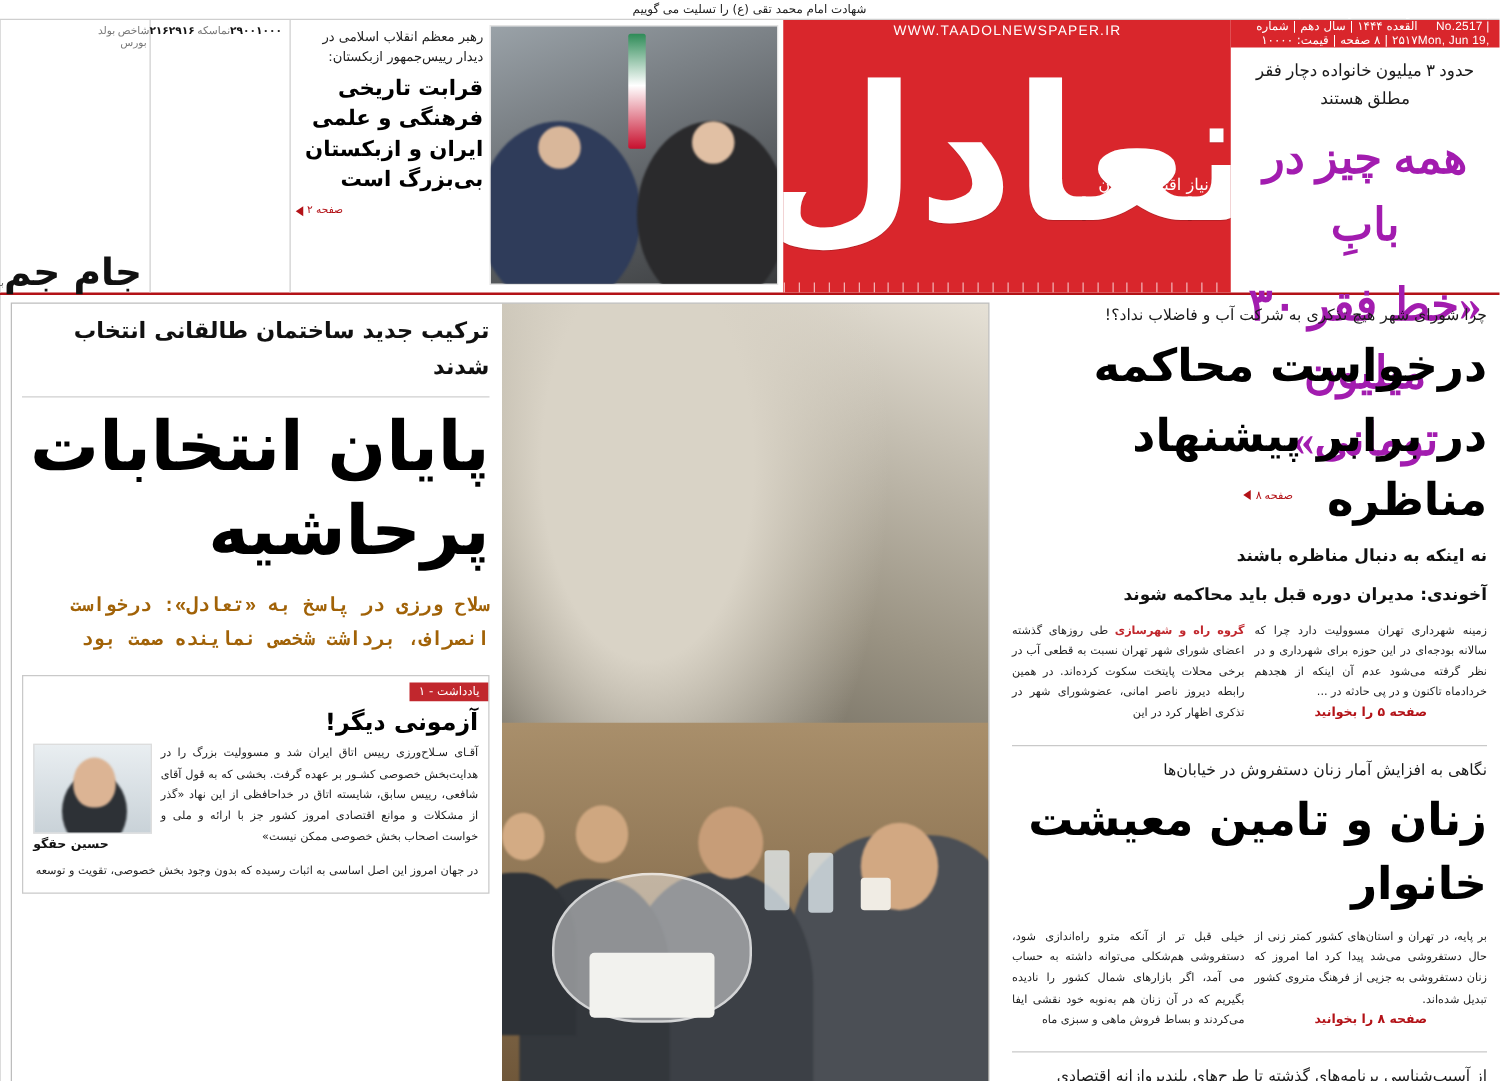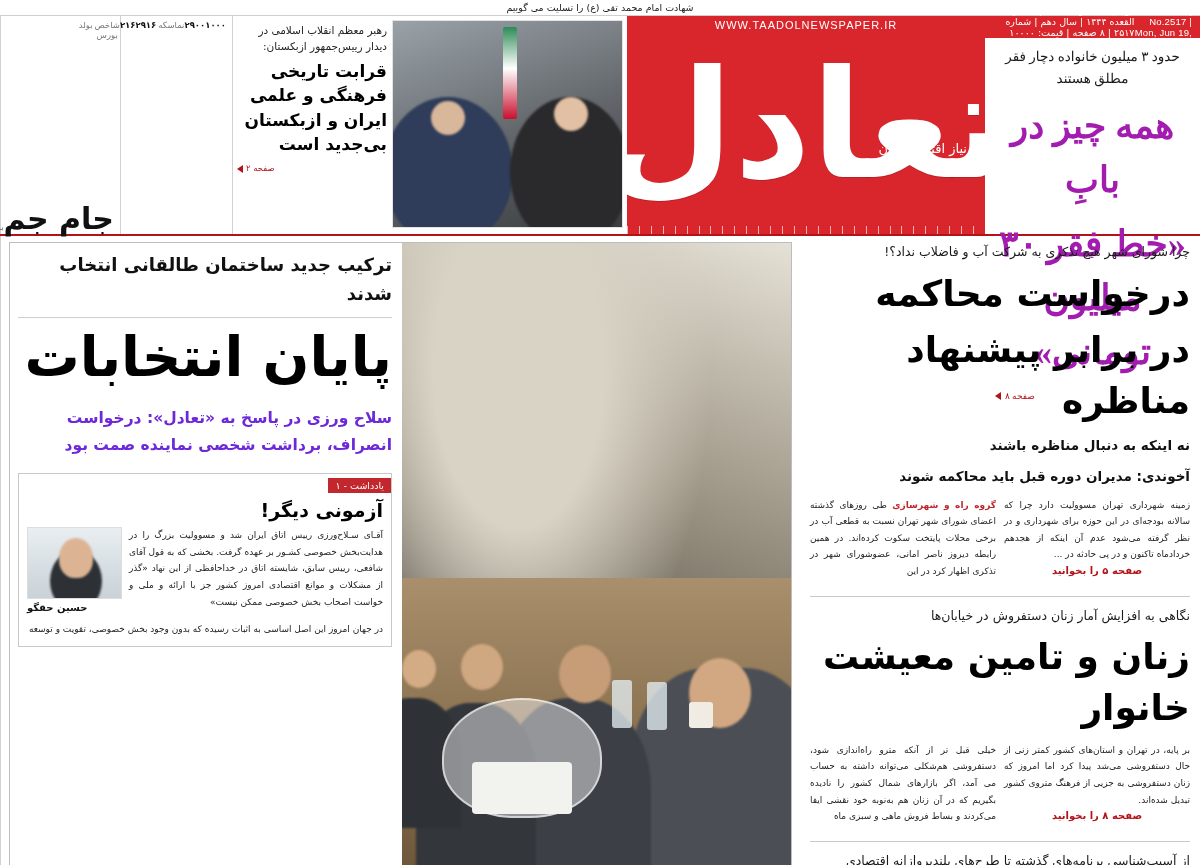--- a/index.html
+++ b/index.html
@@ -94,21 +94,21 @@
   
   .content { display:flex; flex-direction:row-reverse; height:643px; }
 
   
   .maincol { width:800px; border-left:1px solid #d0d0d0; padding:6px 8px 0 8px; }
   .main-frame { border:1px solid #bdbdbd; height:100%; display:flex; flex-direction:row-reverse; }
   .main-right { width:392px; padding:8px 10px 6px 8px; direction:rtl; text-align:right; }
   .mr-kicker { font-size:18px; font-weight:bold; line-height:1.6; color:#111; }
   .mr-rule { height:1px; background:#cfcfcf; margin:8px 0 6px; }
   .mr-head { font-size:55px; font-weight:bold; line-height:1.22; color:#000; letter-spacing:-1px; }
-  .mr-sub { font-size:15.5px; font-weight:bold; line-height:1.75; margin-top:14px; color:#6d28d9; }
+  .mr-sub { font-size:15.5px; font-weight:bold; line-height:1.75; margin-top:14px; color:#a16207;font-family:Liberation Mono, monospace; }
 
   .note-card { margin-top:14px; border:1px solid #c9c9c9; }
   .note-tag { background:#c1272d; color:#fff; font-size:9.5px; padding:2px 7px; display:inline-block; }
   .note-head { font-size:19px; font-weight:bold; color:#000; padding:6px 8px 2px; }
   .note-body { display:flex; flex-direction:row-reverse; gap:7px; padding:4px 8px 8px; }
   .note-col { font-size:9px; line-height:1.85; text-align:justify; color:#222; flex:1; }
   .author { width:95px; }
   .author-photo { width:95px; height:72px; overflow:hidden; border:1px solid #ddd; position:relative; background:#dfe3e6; }
   .author-name { font-size:10px; font-weight:bold; text-align:left; margin-top:3px; }
 
@@ -164,21 +164,21 @@
       </div>
       <div class="index-row">
         <span class="index-label">بولد</span>
         <span class="index-val"></span>
       </div>
     </div>
 
     <div class="leadphoto">
       <div class="lp-text">
         <div class="lp-kicker">رهبر معظم انقلاب اسلامی در دیدار رییس‌جمهور ازبکستان:</div>
-        <div class="lp-head">قرابت تاریخی فرهنگی و علمی ایران و ازبکستان بی‌جدید است</div>
+        <div class="lp-head">قرابت تاریخی فرهنگی و علمی ایران و ازبکستان بی‌بزرگ است</div>
         <div class="lp-more">
           <span class="tri-left"></span>
           <span>صفحه ۲</span>
         </div>
       </div>
       <div class="lp-img">
         <div class="ph g3"></div>
         <div class="blob" style="width:130px;height:150px;left:-10px;bottom:-20px;background:#2f3c5a;"></div>
         <div class="blob" style="width:120px;height:150px;right:-8px;bottom:-20px;background:#2a2a2c;"></div>
         <div class="blob" style="width:34px;height:34px;left:38px;bottom:92px;background:#d9b79a;"></div>
@@ -244,20 +244,21 @@
 
   <div class="content">
 
     <div class="maincol">
       <div class="main-frame">
 
         <div class="main-right">
           <div class="mr-kicker">ترکیب جدید ساختمان طالقانی انتخاب شدند</div>
           <div class="mr-rule"></div>
           <div class="mr-head">پایان انتخابات</div>
+          <div class="mr-head">پرحاشیه</div>
           <div class="mr-sub">سلاح ورزی در پاسخ به «تعادل»: درخواست انصراف، برداشت شخصی نماینده صمت بود</div>
 
           <div class="note-card">
             <div class="note-tag">یادداشت - ۱</div>
             <div class="note-head">آزمونی دیگر!</div>
             <div class="note-body">
               <div class="author">
                 <div class="author-photo">
                   <div class="ph" style="background:linear-gradient(#e9eef1,#c9d2d8)"></div>
                   <div class="blob" style="width:52px;height:62px;left:22px;bottom:-14px;background:#2d3136;"></div>

